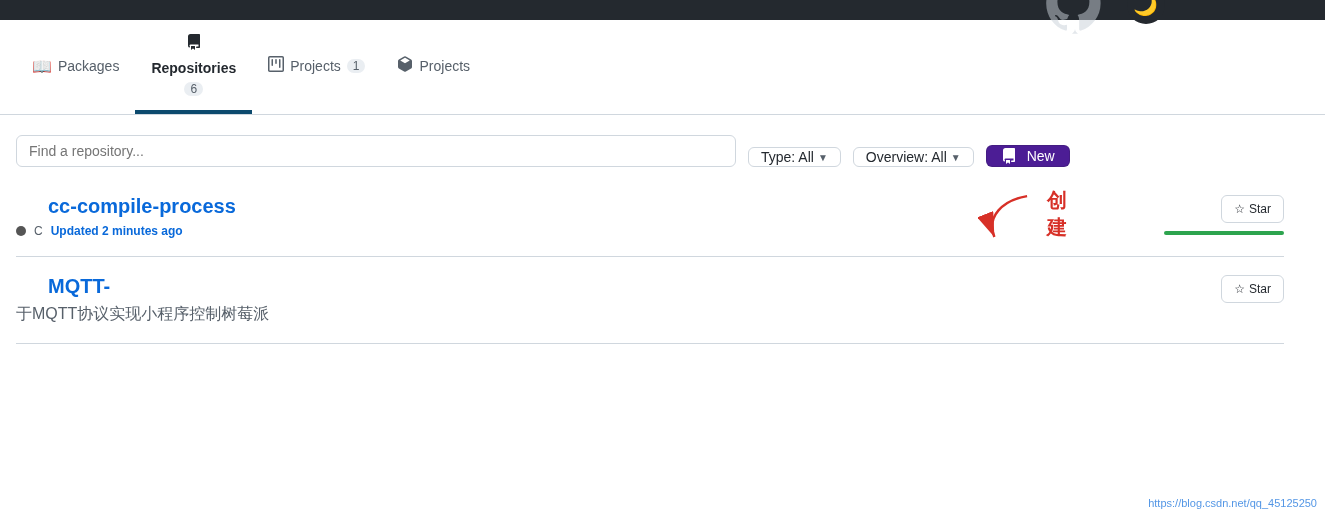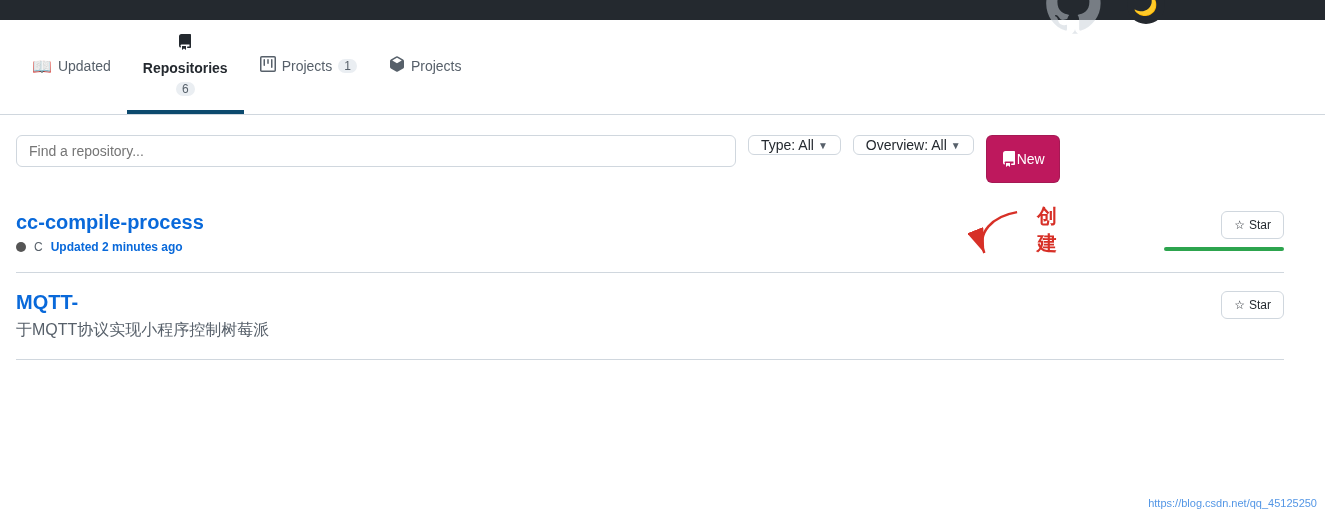--- a/index.html
+++ b/index.html
@@ -71,21 +71,21 @@
 
     
     .main-content {
       padding: 20px 16px 0 16px;
       max-width: 1300px;
     }
 
     
     .filter-row {
       display: flex;
-      align-items: flex-start;
+      align-items: flex-end;
       gap: 12px;
     }
 
     .search-input {
       flex: 1;
       max-width: 720px;
       height: 32px;
       border: 1px solid #d0d7de;
       border-radius: 6px;
       padding: 0 12px;
@@ -108,32 +108,32 @@
       gap: 4px;
       white-space: nowrap;
     }
 
     .chevron {
       font-size: 10px;
       color: #57606a;
     }
 
     .new-btn {
-      height: 48px;
+      height: 22px;
       padding: 0 14px;
-      background: #be185d;
+      background: #4c1d95;
       border: 1px solid rgba(27,31,36,0.15);
       border-radius: 6px;
       color: #fff;
       font-size: 14px;
       font-weight: 500;
       cursor: pointer;
       display: flex;
       align-items: center;
-      gap: 0;
+      gap: 10px;
       white-space: nowrap;
     }
 
     
     .annotation-container {
       position: relative;
       display: inline-flex;
     }
 
     
@@ -150,20 +150,21 @@
     }
 
     .repo-info {}
 
     .repo-name {
       font-size: 20px;
       font-weight: 600;
       color: #0969da;
       cursor: pointer;
       text-decoration: none;
+      margin-left: 32px;
     }
 
     .repo-meta {
       display: flex;
       align-items: center;
       gap: 8px;
       margin-top: 6px;
       font-size: 12px;
       color: #57606a;
     }
@@ -209,21 +210,21 @@
   </style>
 </head>
 <body>
 
 <div class="topnav"></div>
 
 <div class="tabbar" style="position:relative; overflow: visible;">
 
   <div class="tab">
     <span class="tab-icon">📖</span>
-    <span>Updated</span>
+    <span>Packages</span>
   </div>
 
   <div class="tab active">
     <span class="tab-icon">
       <svg width="16" height="16" viewBox="0 0 16 16" fill="currentColor">
           <path d="M2 2.5A2.5 2.5 0 014.5 0h8.75a.75.75 0 01.75.75v12.5a.75.75 0 01-.75.75h-2.5a.75.75 0 110-1.5h1.75v-2h-8a1 1 0 00-.714 1.7.75.75 0 01-1.072 1.05A2.495 2.495 0 012 11.5v-9zm10.5-1V9h-8c-.356 0-.694.074-1 .208V2.5a1 1 0 011-1h8zM5 12.25v3.25a.25.25 0 00.4.2l1.45-1.087a.25.25 0 01.3 0L8.6 15.7a.25.25 0 00.4-.2v-3.25a.25.25 0 00-.25-.25h-3.5a.25.25 0 00-.25.25z"></path>
         </svg>
     </span>
     <span>Repositories</span>
     <span class="badge">6</span>

